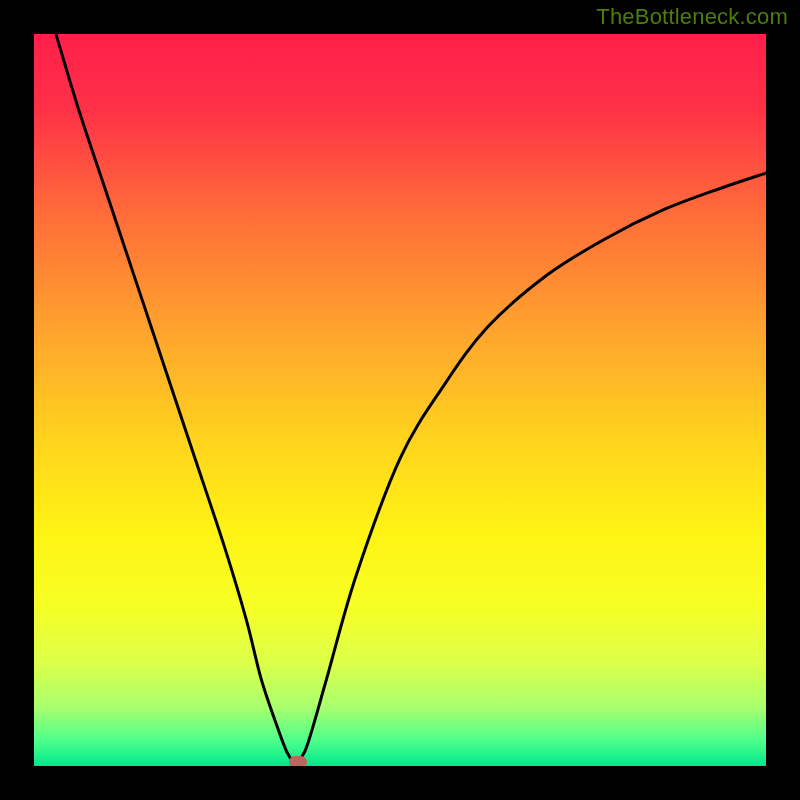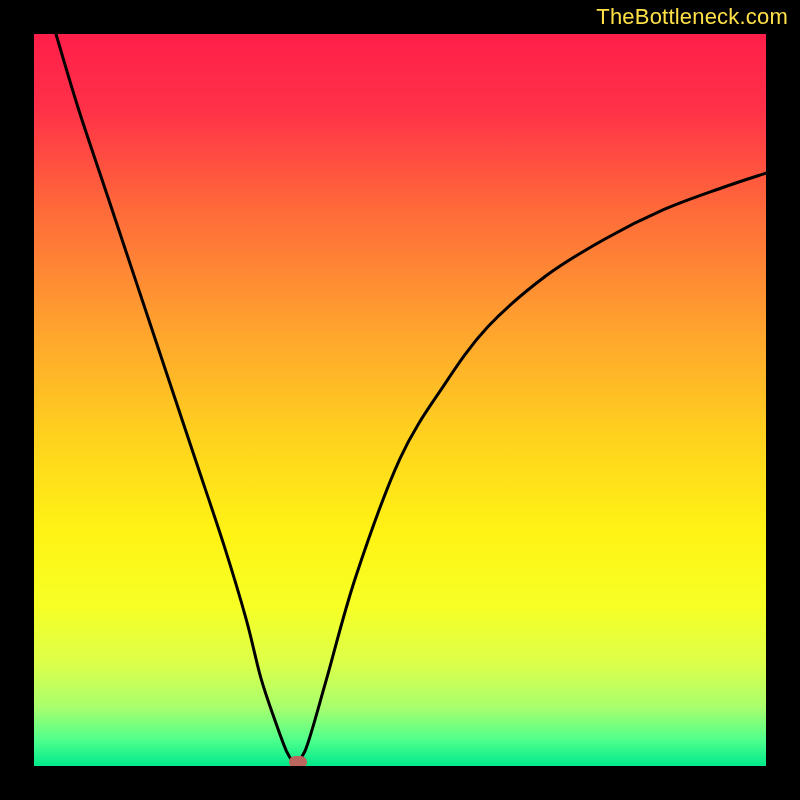--- a/index.html
+++ b/index.html
@@ -16,21 +16,21 @@
     left: 0;
     top: 0;
     width: 800px;
     height: 800px;
     background: #000;
   }
   .watermark {
     position: absolute;
     top: 4px;
     right: 12px;
-    color: #fde047;
+    color: #4d7c0f;
     font-size: 22px;
     letter-spacing: 0.2px;
     font-weight: 400;
     z-index: 50;
   }
   .plot {
     position: absolute;
     left: 34px;
     top: 34px;
     width: 732px;

